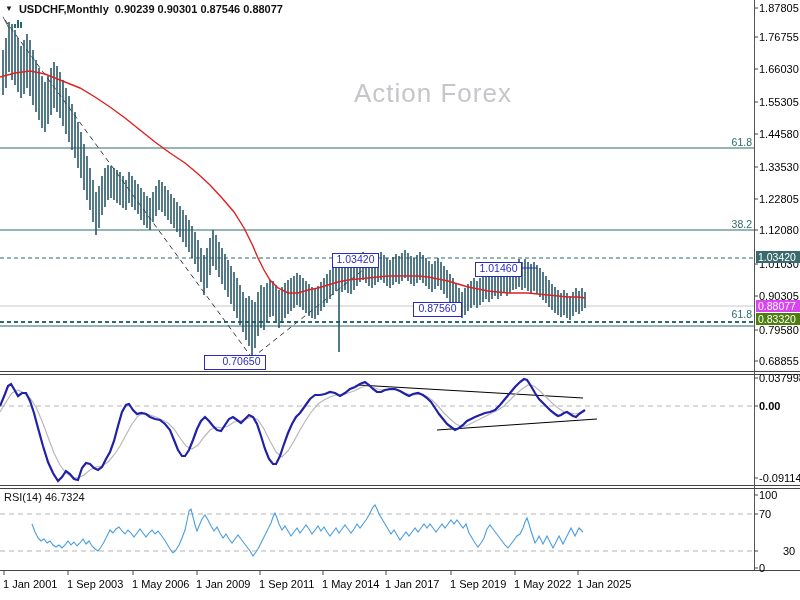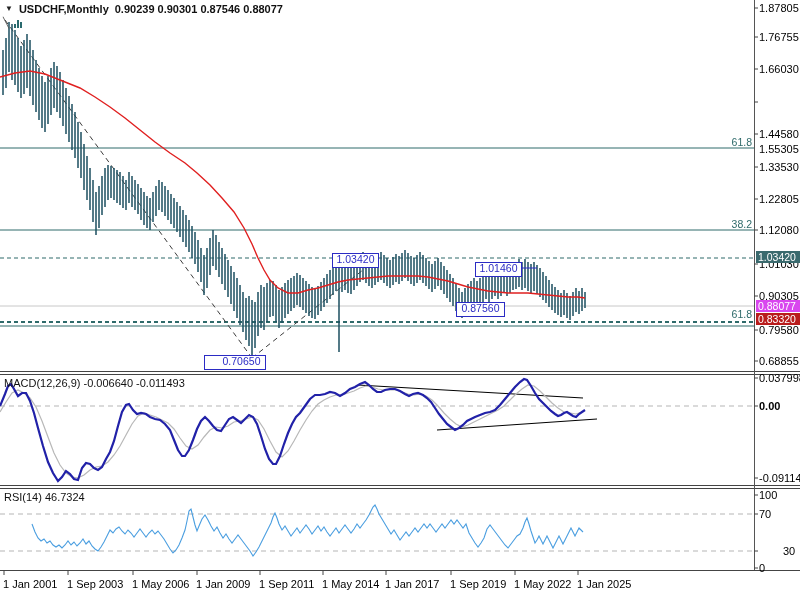--- a/index.html
+++ b/index.html
@@ -95,58 +95,58 @@
 
   <div class="toolbar">
     <span class="cursor-glyph">╲</span>
     <span class="bars-glyph">
       <i style="height:4px"></i>
         <i style="height:8px"></i>
         <i style="height:6px"></i>
     </span>
   </div>
 
+  <div class="watermark">Action Forex</div>
 
-  <div class="ind-label" style="top:377px">MACD(12,26,9) -0.006640 -0.011493</div>
   <div class="ind-label" style="top:491px">RSI(14) 46.7324</div>
 
   <div id="overlays">
       <div class="ylab" style="top: 2px;">1.87805</div>
       <div class="ylab" style="top: 31px;">1.76755</div>
       <div class="ylab" style="top: 63px;">1.66030</div>
-      <div class="ylab" style="top: 96px; margin-top: 47px;">1.55305</div>
+      <div class="ylab" style="top: 96px;">1.55305</div>
       <div class="ylab" style="top: 128px;">1.44580</div>
       <div class="ylab" style="top: 161px;">1.33530</div>
       <div class="ylab" style="top: 193px;">1.22805</div>
       <div class="ylab" style="top: 224px; text-align: right;">1.12080</div>
       <div class="ylab" style="top: 258px;">1.01030</div>
       <div class="ylab" style="top: 290px;">0.90305</div>
       <div class="ylab" style="top: 324px;">0.79580</div>
       <div class="ylab" style="top: 355px;">0.68855</div>
       <div class="ylab" style="top: 372px;">0.037998</div>
       <div class="ylab b" style="top: 400px;">0.00</div>
       <div class="ylab" style="top: 472px;">-0.091147</div>
       <div class="ylab" style="top: 489px;">100</div>
       <div class="ylab" style="top: 508px;">70</div>
       <div class="ylab" style="top: 545px; padding-left: 24px;">30</div>
       <div class="ylab" style="top: 562px;">0</div>
       <div class="hbox" style="top: 251px; background: rgb(58, 106, 110);">1.03420</div>
       <div class="hbox" style="top: 300px; background: #d946ef;">0.88077</div>
-      <div class="hbox" style="top: 313px; background: #b91c1c;">0.83320</div>
+      <div class="hbox" style="top: 313px; background: #4d7c0f;">0.83320</div>
       <div class="fib" style="top: 136px;">61.8</div>
       <div class="fib" style="top: 218px;">38.2</div>
       <div class="fib" style="top: 308px;">61.8</div>
       <div class="xlab" style="left: 3px;">1 Jan 2001</div>
       <div class="xlab" style="left: 67px;">1 Sep 2003</div>
       <div class="xlab" style="left: 132px;">1 May 2006</div>
       <div class="xlab" style="left: 196px;">1 Jan 2009</div>
       <div class="xlab" style="left: 259px;">1 Sep 2011</div>
       <div class="xlab" style="left: 322px;">1 May 2014</div>
       <div class="xlab" style="left: 385px; text-align: center;">1 Jan 2017</div>
       <div class="xlab" style="left: 450px;">1 Sep 2019</div>
       <div class="xlab" style="left: 514px;">1 May 2022</div>
       <div class="xlab" style="left: 577px;">1 Jan 2025</div>
       <div class="abox" style="left: 332px; top: 253px; width: 45px; height: 13px;">1.03420</div>
       <div class="abox" style="left: 475px; top: 262px; width: 45px; height: 13px;">1.01460</div>
-      <div class="abox" style="left: 456px; top: 302px; width: 47px; height: 13px;">0.87560</div>
+      <div class="abox" style="left: 413px; top: 302px; width: 47px; height: 13px;">0.87560</div>
       <div class="abox" style="left: 204px; top: 355px; width: 47px; height: 13px; padding-left: 13px;">0.70650</div>
     </div>
 </div>
 
 </body></html>

